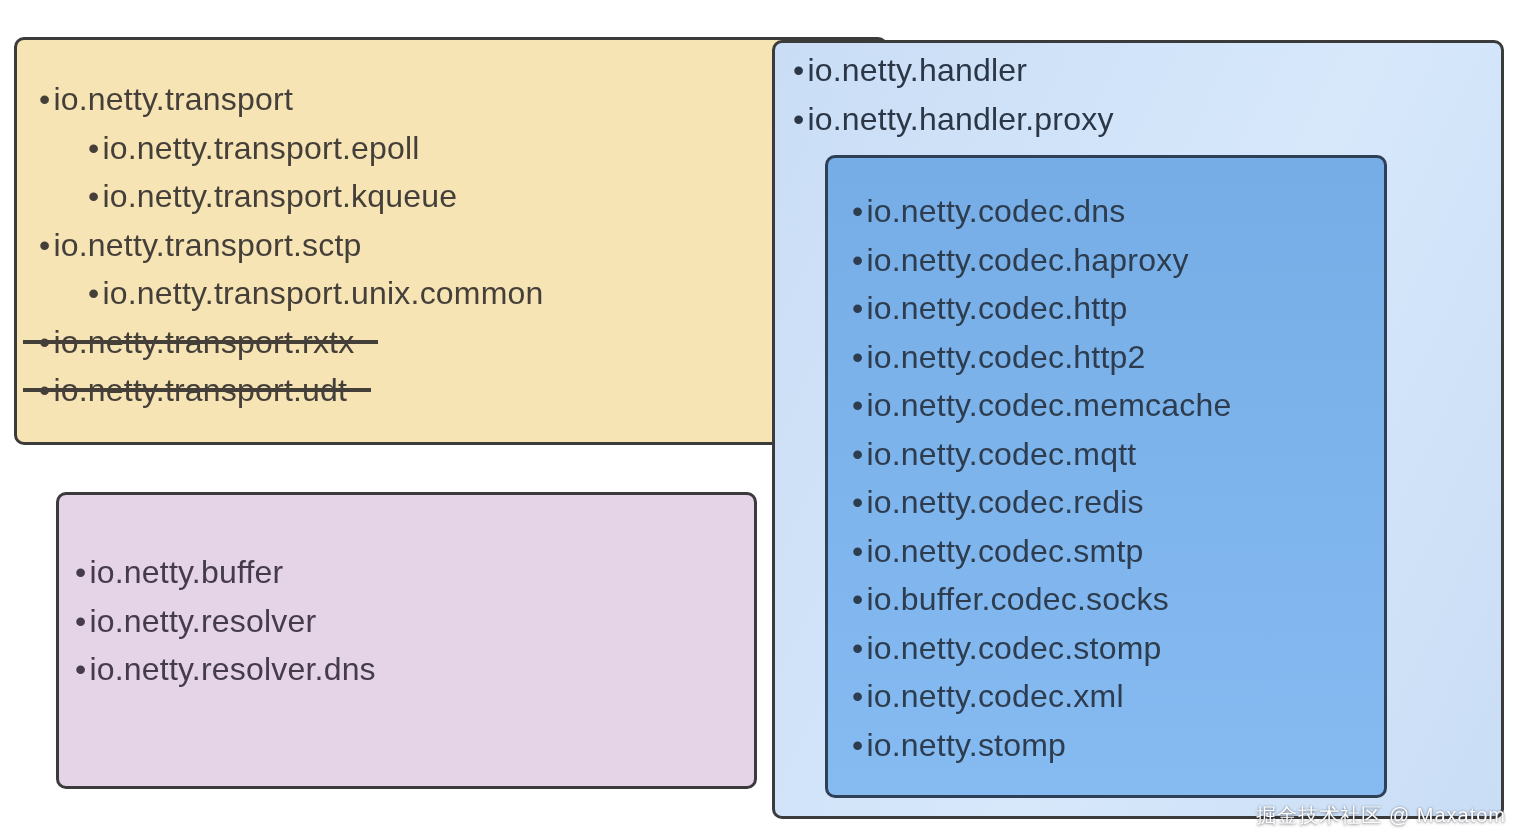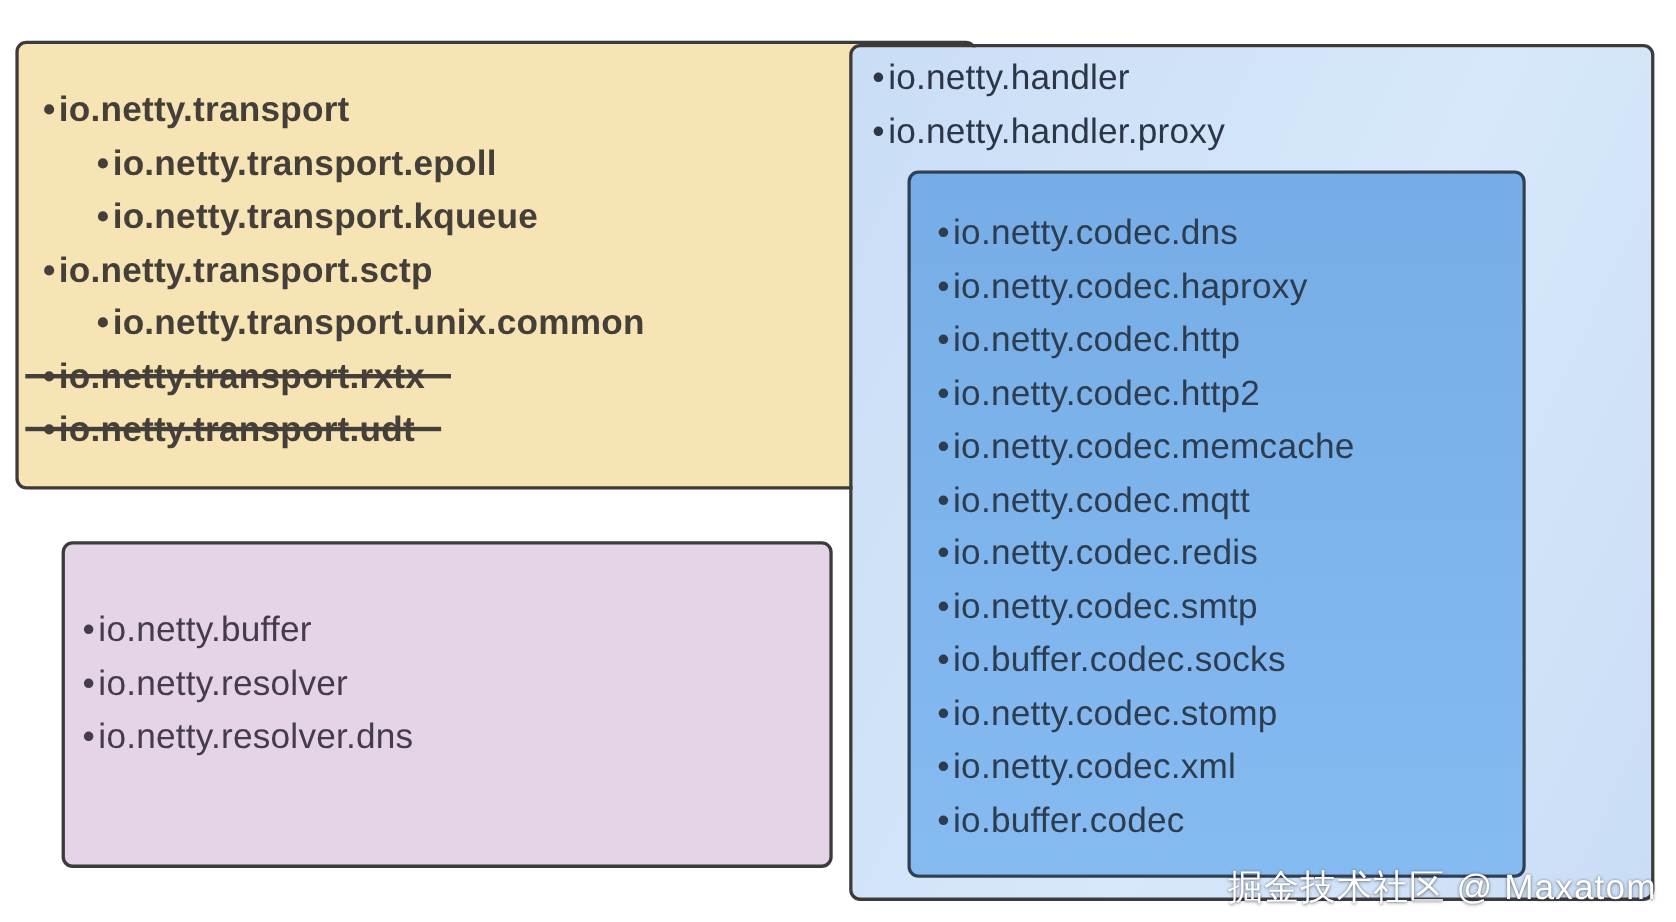--- a/index.html
+++ b/index.html
@@ -28,21 +28,20 @@
   .pkg-box{
     position:absolute;
     border:3px solid var(--box-border);
     border-radius:10px;
   }
   .box-transport{
     left:14px;top:37px;width:874px;height:408px;
     background:var(--transport-bg);
     padding:35px 14px 4px 22px;
     color:var(--transport-text);
-    font-weight:bold;
   }
   .box-core{
     left:24px;top:492px;width:701px;height:297px;
     background:var(--core-bg);
     padding:53px 14px 0 16px;
     color:var(--core-text);
     margin-left:32px;
   }
   .box-handler{
     left:772px;top:40px;width:732px;height:779px;
@@ -72,21 +71,21 @@
     content:"";
     position:absolute;
     left:-30px;right:-24px;top:50%;
     height:4px;margin-top:-2px;
     background:var(--transport-text);
   }
 
   .watermark{
     position:absolute;
     right:18px;bottom:9px;
-    font-size:32px;
+    font-size:20px;
     color:var(--watermark-text);
     text-shadow:0 1px 3px rgba(50,50,60,0.55), 0 0 2px rgba(50,50,60,0.35);
     letter-spacing:1px;
   }
 </style>
 </head>
 <body>
 
 <div class="canvas">
 
@@ -116,18 +115,18 @@
     <div class="line"><span class="bullet">•</span><span class="label">io.netty.codec.haproxy</span></div>
     <div class="line"><span class="bullet">•</span><span class="label">io.netty.codec.http</span></div>
     <div class="line"><span class="bullet">•</span><span class="label">io.netty.codec.http2</span></div>
     <div class="line"><span class="bullet">•</span><span class="label">io.netty.codec.memcache</span></div>
     <div class="line"><span class="bullet">•</span><span class="label">io.netty.codec.mqtt</span></div>
     <div class="line"><span class="bullet">•</span><span class="label">io.netty.codec.redis</span></div>
     <div class="line"><span class="bullet">•</span><span class="label">io.netty.codec.smtp</span></div>
     <div class="line"><span class="bullet">•</span><span class="label">io.buffer.codec.socks</span></div>
     <div class="line"><span class="bullet">•</span><span class="label">io.netty.codec.stomp</span></div>
     <div class="line"><span class="bullet">•</span><span class="label">io.netty.codec.xml</span></div>
-    <div class="line"><span class="bullet">•</span><span class="label">io.buffer.codec</span></div>
+    <div class="line"><span class="bullet">•</span><span class="label">io.netty.stomp</span></div>
   </div>
 
   <div class="watermark">掘金技术社区 @ Maxatom</div>
 
 </div>
 
 </body></html>

